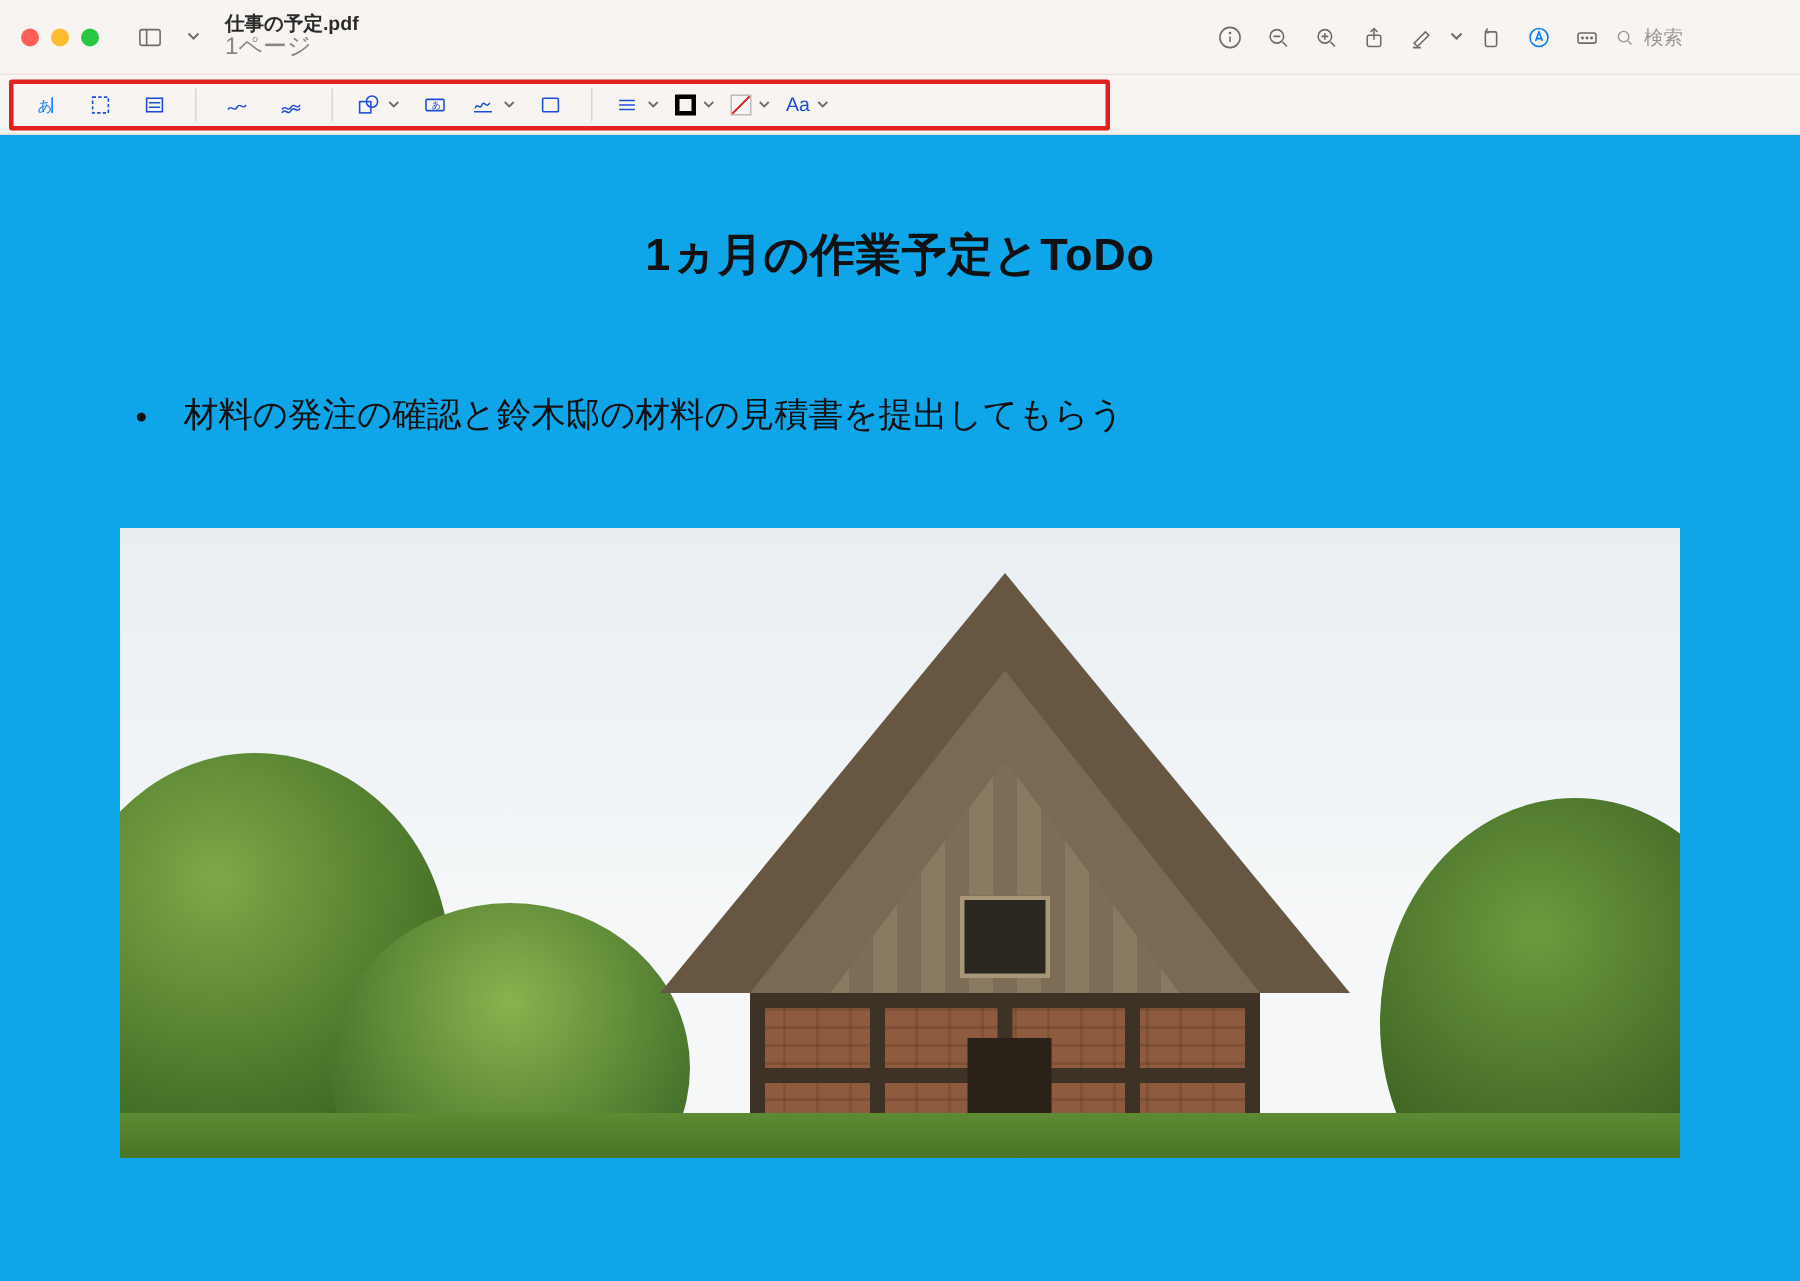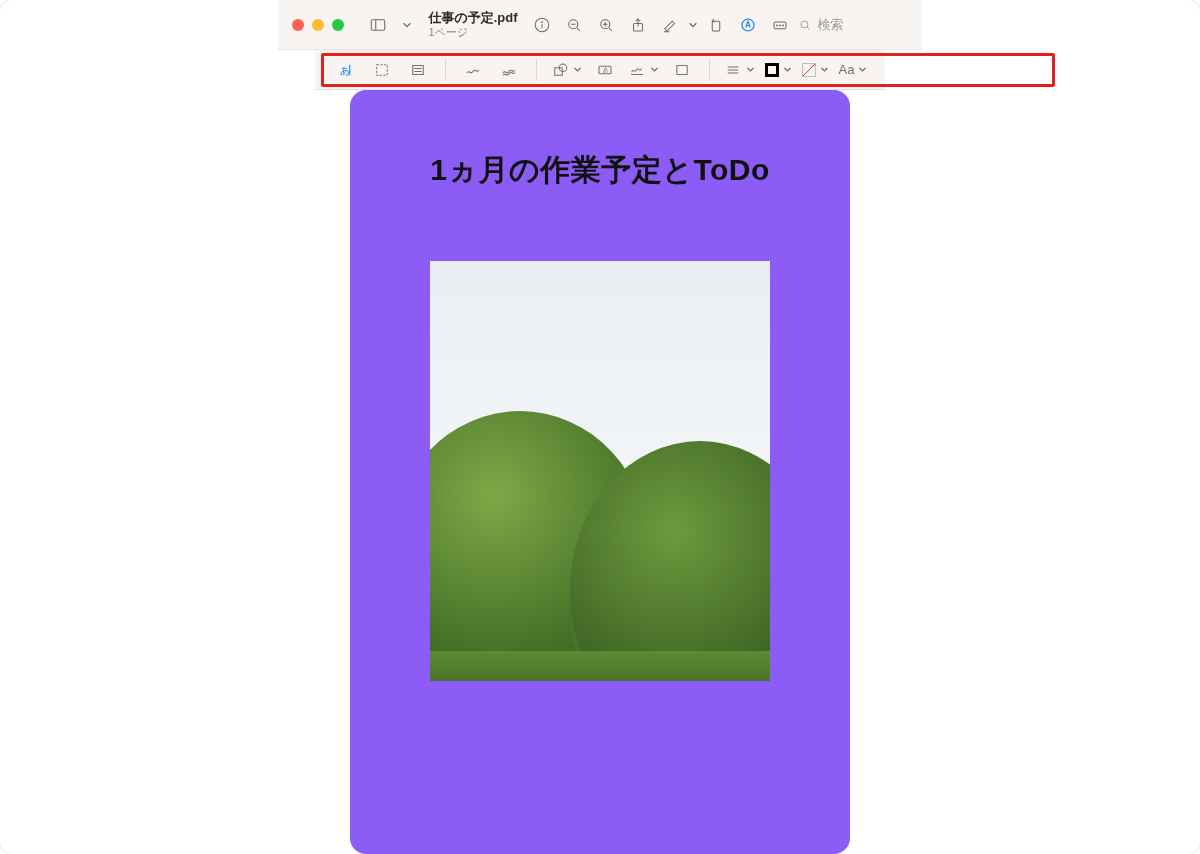--- a/index.html
+++ b/index.html
@@ -1,52 +1,52 @@
 <!DOCTYPE html>
 <html><head>
 <meta charset="utf-8">
 <style>
   * { box-sizing: border-box; margin: 0; padding: 0; }
   html, body { width: 1200px; height: 854px; font-family: -apple-system, "Hiragino Sans", sans-serif; background: #fff; overflow: hidden; }
-  .window { width: 100%; height: 100%; background: #fff; border-radius: 12px; box-shadow: 0 0 0 1px rgba(0,0,0,0.08); display: flex; flex-direction: column; align-items: center; }
+  .window { width: 100%; height: 100%; background: #fff; border-radius: 12px; box-shadow: 0 0 0 1px rgba(0,0,0,0.08); display: flex; flex-direction: column; }
 
   
   .titlebar { height: 50px; background: #f7f4f1; display: flex; align-items: center; padding: 0 14px; gap: 10px; border-bottom: 1px solid rgba(0,0,0,0.06); }
   .traffic { display: flex; gap: 8px; margin-right: 10px; }
   .traffic span { width: 12px; height: 12px; border-radius: 50%; display: inline-block; }
   .tl-close { background: #ff5f57; }
   .tl-min   { background: #febc2e; }
   .tl-max   { background: #28c840; }
   .tb-btn { width: 28px; height: 28px; display: flex; align-items: center; justify-content: center; color: #6f6b67; border-radius: 6px; }
   .tb-btn svg { width: 18px; height: 18px; stroke: currentColor; fill: none; stroke-width: 1.4; }
   .tb-btn.active svg { stroke: #0a7aff; }
   .doc-title { display: flex; flex-direction: column; margin-left: 6px; margin-right: auto; line-height: 1.1; }
   .doc-title .name { font-size: 13px; font-weight: 600; color: #2b2b2b; }
-  .doc-title .sub  { font-size: 11px; color: #8a8682; }
+  .doc-title .sub  { font-size: 16px; color: #8a8682; }
   .chev { width: 10px; }
   .chev svg { width: 10px; height: 10px; stroke:#6f6b67; fill:none; stroke-width:1.6;}
   .right-tools { display: flex; align-items: center; gap: 4px; }
   .search-box { display: flex; align-items: center; gap: 6px; color: #9b9690; font-size: 13px; min-width: 110px; }
   .search-box svg { width: 14px; height: 14px; stroke: #9b9690; fill: none; stroke-width: 1.6; }
 
   
   .markup-wrap { height: 40px; background: #f7f4f1; border-bottom: 1px solid rgba(0,0,0,0.08); position: relative; display:flex; align-items:center;}
   .markup-highlight { position: absolute; left: 6px; top: 3px; width: 734px; height: 34px; border: 3px solid #e2201f; border-radius: 2px; pointer-events: none; }
   .markup-bar { display: flex; align-items: center; gap: 6px; padding: 0 16px; height: 100%; }
-  .mk { width: 30px; height: 28px; display:flex; align-items:center; justify-content:center; color:#737373; }
+  .mk { width: 30px; height: 28px; display:flex; align-items:center; justify-content:center; color:#1d4ed8; }
   .mk svg { width:18px; height:18px; stroke: currentColor; fill:none; stroke-width:1.4; }
   .mk.blue { color:#0a7aff; }
   .mk-sep { width:1px; height:22px; background: rgba(0,0,0,0.12); margin: 0 6px; }
   .mk .mini-chev { width:9px; height:9px; stroke:#6f6b67; fill:none; stroke-width:1.6; margin-left:2px; }
   .mk.grp { width:auto; padding:0 2px; gap:2px; }
   .sw-stroke { width:14px;height:14px;border:3px solid #000; }
   .sw-fill { width:14px;height:14px; background: linear-gradient(to top left, transparent 47%, #d33 47%, #d33 53%, transparent 53%); border:1px solid #bbb; }
 
   
-  .doc { flex: 1; background: #8b5cf6; overflow: hidden; padding: 60px 80px 0 80px; border-radius: 16px; }
+  .doc { flex: 1; background: #0ea5e9; overflow: hidden; padding: 60px 80px 0 80px; }
   .doc h1 { text-align: center; font-size: 30px; font-weight: 700; letter-spacing: 0.5px; color: #111; margin-bottom: 70px; }
   .doc ul { list-style: none; padding: 0; margin: 0 0 60px 10px; }
   .doc li { font-size: 23px; color: #111; margin-bottom: 12px; display:flex; align-items:flex-start; }
   .doc li::before { content: "●"; font-size: 14px; margin-right: 24px; margin-top: 8px; }
 
   
   .house-img { width: 100%; height: 420px; position: relative; overflow: hidden; background: linear-gradient(#e8eef2, #f5f7f8 60%); }
   .tree { position:absolute; border-radius:50%; }
   .tree.t1 { left:-40px; top:150px; width:260px; height:280px; background: radial-gradient(circle at 40% 30%, #7fa847, #3f6b24 70%); }
   .tree.t2 { left:140px; top:250px; width:240px; height:220px; background: radial-gradient(circle at 50% 30%, #89b34e, #45712a 70%); }
@@ -254,20 +254,21 @@
         <svg class="mini-chev" viewBox="0 0 12 12">
             <polyline points="2,4 6,8 10,4"></polyline>
           </svg>
       </div>
     </div>
   </div>
 
   <div class="doc">
     <h1>1ヵ月の作業予定とToDo</h1>
     <ul>
+      <li>材料の発注の確認と鈴木邸の材料の見積書を提出してもらう</li>
     </ul>
     <div class="house-img" aria-label="木骨造りの古い家屋と周囲の木々">
       <div class="tree t1"></div>
         <div class="tree t2"></div>
         <div class="tree t3"></div>
       <div class="roof"></div>
         <div class="roof-shade"></div>
       <div class="gable"></div>
         <div class="gable-window"></div>
       <div class="wall"></div>

